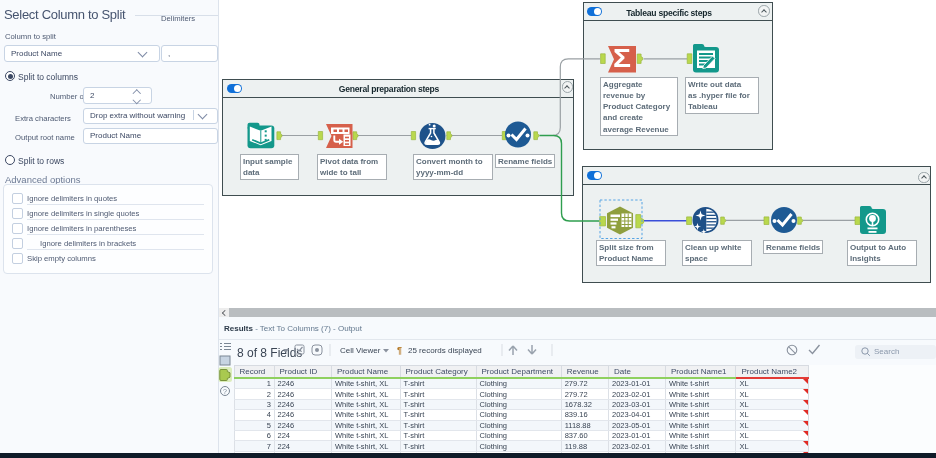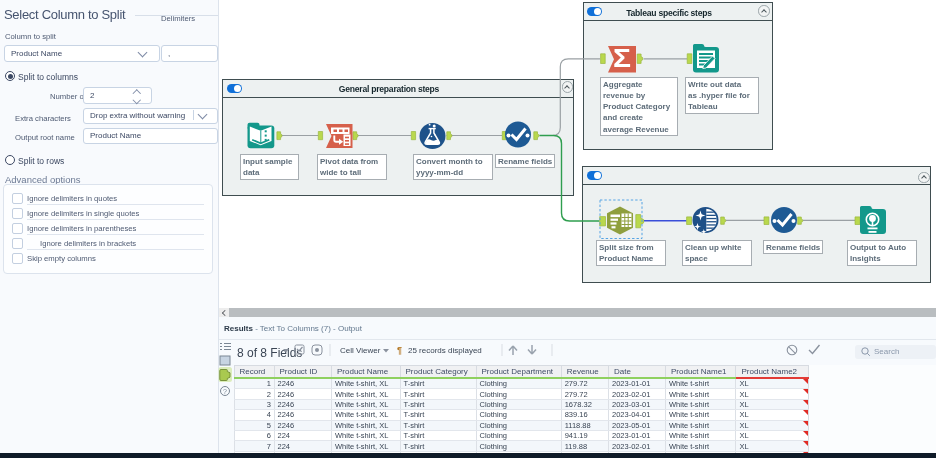--- a/index.html
+++ b/index.html
@@ -390,21 +390,21 @@
             <td>2023-05-01</td>
             <td>White t-shirt</td>
             <td class="tri">XL</td>
           </tr>
       <tr>
             <td class="rec">6</td>
             <td>224</td>
             <td>White t-shirt, XL</td>
             <td>T-shirt</td>
             <td>Clothing</td>
-            <td>941.19</td>
+            <td>837.60</td>
             <td>2023-01-01</td>
             <td>White t-shirt</td>
             <td class="tri">XL</td>
           </tr>
       <tr class="odd">
             <td class="rec">7</td>
             <td>224</td>
             <td>White t-shirt, XL</td>
             <td>T-shirt</td>
             <td>Clothing</td>

